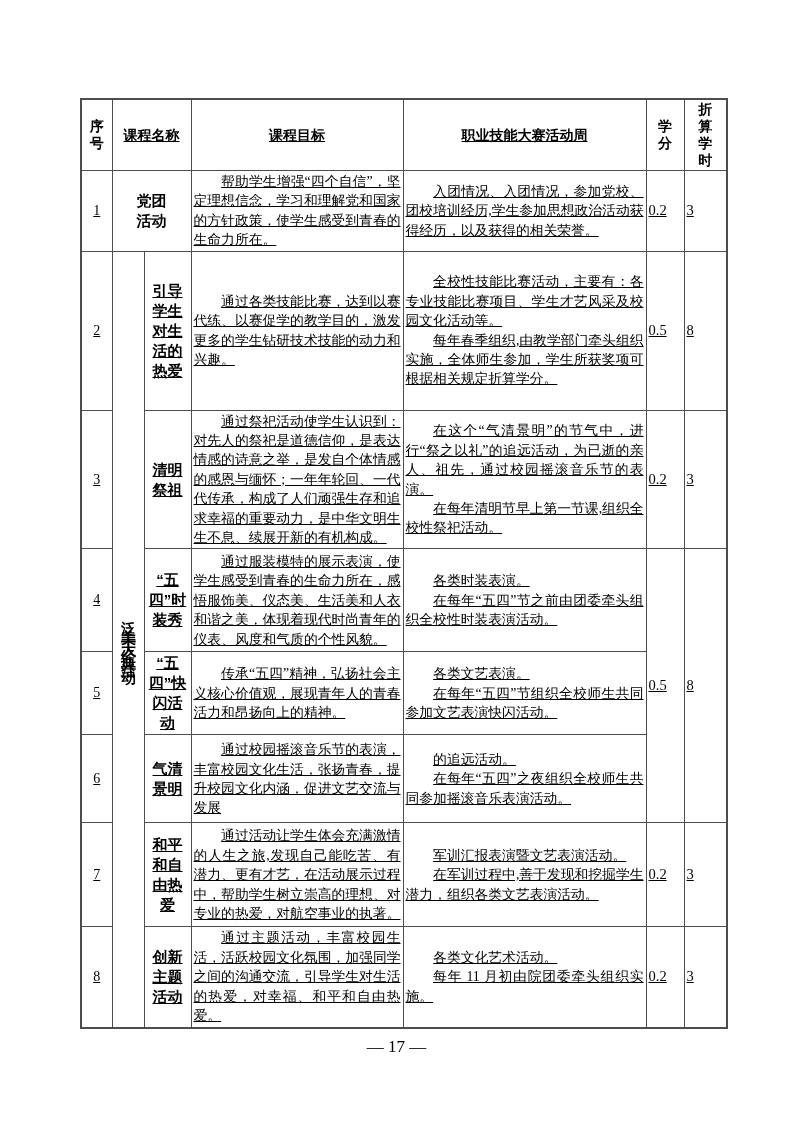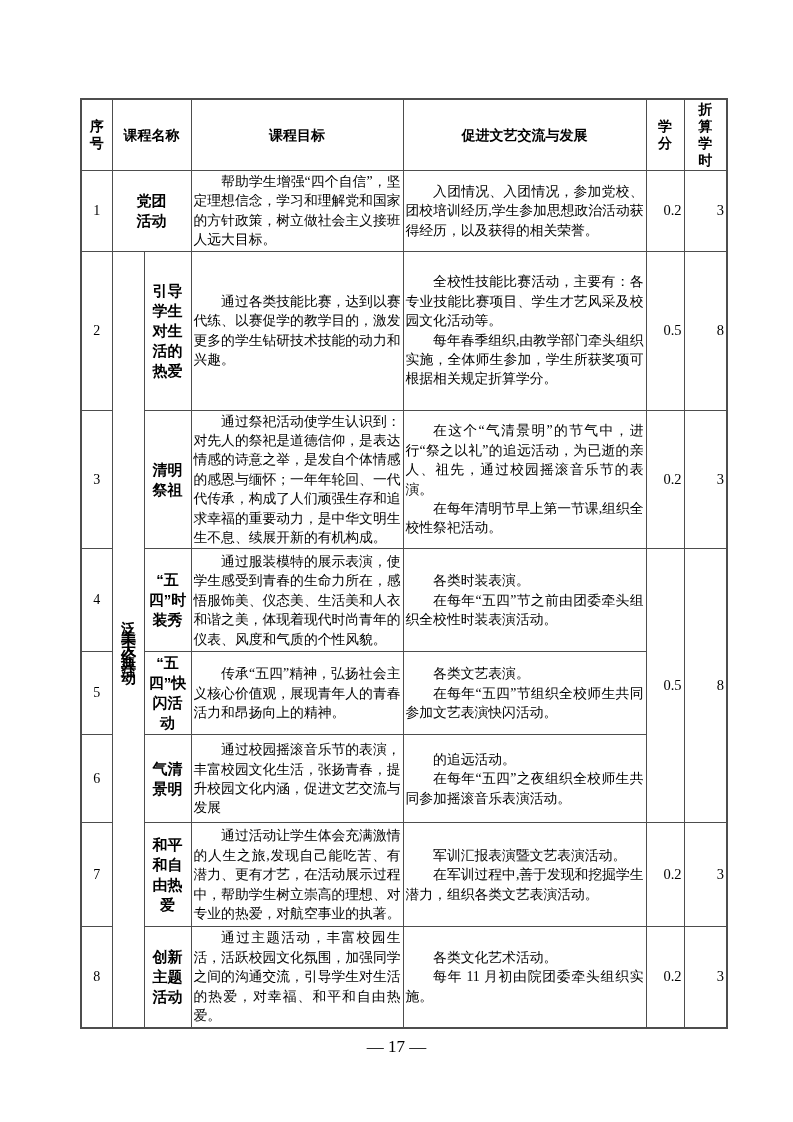--- a/index.html
+++ b/index.html
@@ -19,20 +19,21 @@
     width: 646px;
     border-collapse: collapse;
     table-layout: fixed;
     border: 2px solid #4d4d4d;
   }
   table.course th, table.course td {
     border: 1px solid #4d4d4d;
     vertical-align: middle;
     padding: 1px 2px;
     overflow: hidden;
+    text-decoration: underline;
   }
   th.hdr {
     font-family: "Liberation Sans", "DejaVu Sans", sans-serif;
     font-weight: bold;
     font-size: 14px;
     text-align: center;
     line-height: 18px;
   }
   .stack {
     display: inline-block;
@@ -67,21 +68,21 @@
     letter-spacing: 7px;
   }
   td.txt {
     font-size: 13.8px;
     line-height: 19.4px;
     text-align: justify;
     padding: 2px 5px;
   }
   td.txt p { margin: 0; text-indent: 2em; }
   td.num {
-    text-align: right;
+    text-align: left;
     font-size: 14.5px;
   }
   .pagenum {
     position: absolute;
     top: 1037px;
     left: 0;
     width: 100%;
     text-align: center;
     font-size: 17px;
     font-family: "Liberation Serif", "DejaVu Serif", serif;
@@ -101,30 +102,30 @@
       <col style="width:243px">
       <col style="width:38px">
       <col style="width:43px">
     </colgroup>
 
     <tbody>
         <tr style="height:65px">
       <th class="hdr"><span class="stack">序号</span></th>
       <th class="hdr" colspan="2">课程名称</th>
       <th class="hdr">课程目标</th>
-      <th class="hdr">促进文艺交流与发展</th>
+      <th class="hdr">职业技能大赛活动周</th>
       <th class="hdr"><span class="stack">学分</span></th>
       <th class="hdr"><span class="stack">折算学时</span></th>
     </tr>
 
     <tr style="height:67px">
       <td class="idx">1</td>
       <td class="name" colspan="2"><span class="w2">党团活动</span></td>
       <td class="txt">
-            <p>帮助学生增强“四个自信”，坚定理想信念，学习和理解党和国家的方针政策，树立做社会主义接班人远大目标。</p>
+            <p>帮助学生增强“四个自信”，坚定理想信念，学习和理解党和国家的方针政策，使学生感受到青春的生命力所在。</p>
           </td>
       <td class="txt">
             <p>入团情况、入团情况，参加党校、团校培训经历,学生参加思想政治活动获得经历，以及获得的相关荣誉。</p>
           </td>
       <td class="num">0.2</td>
       <td class="num">3</td>
     </tr>
 
     <tr style="height:159px">
       <td class="idx">2</td>

